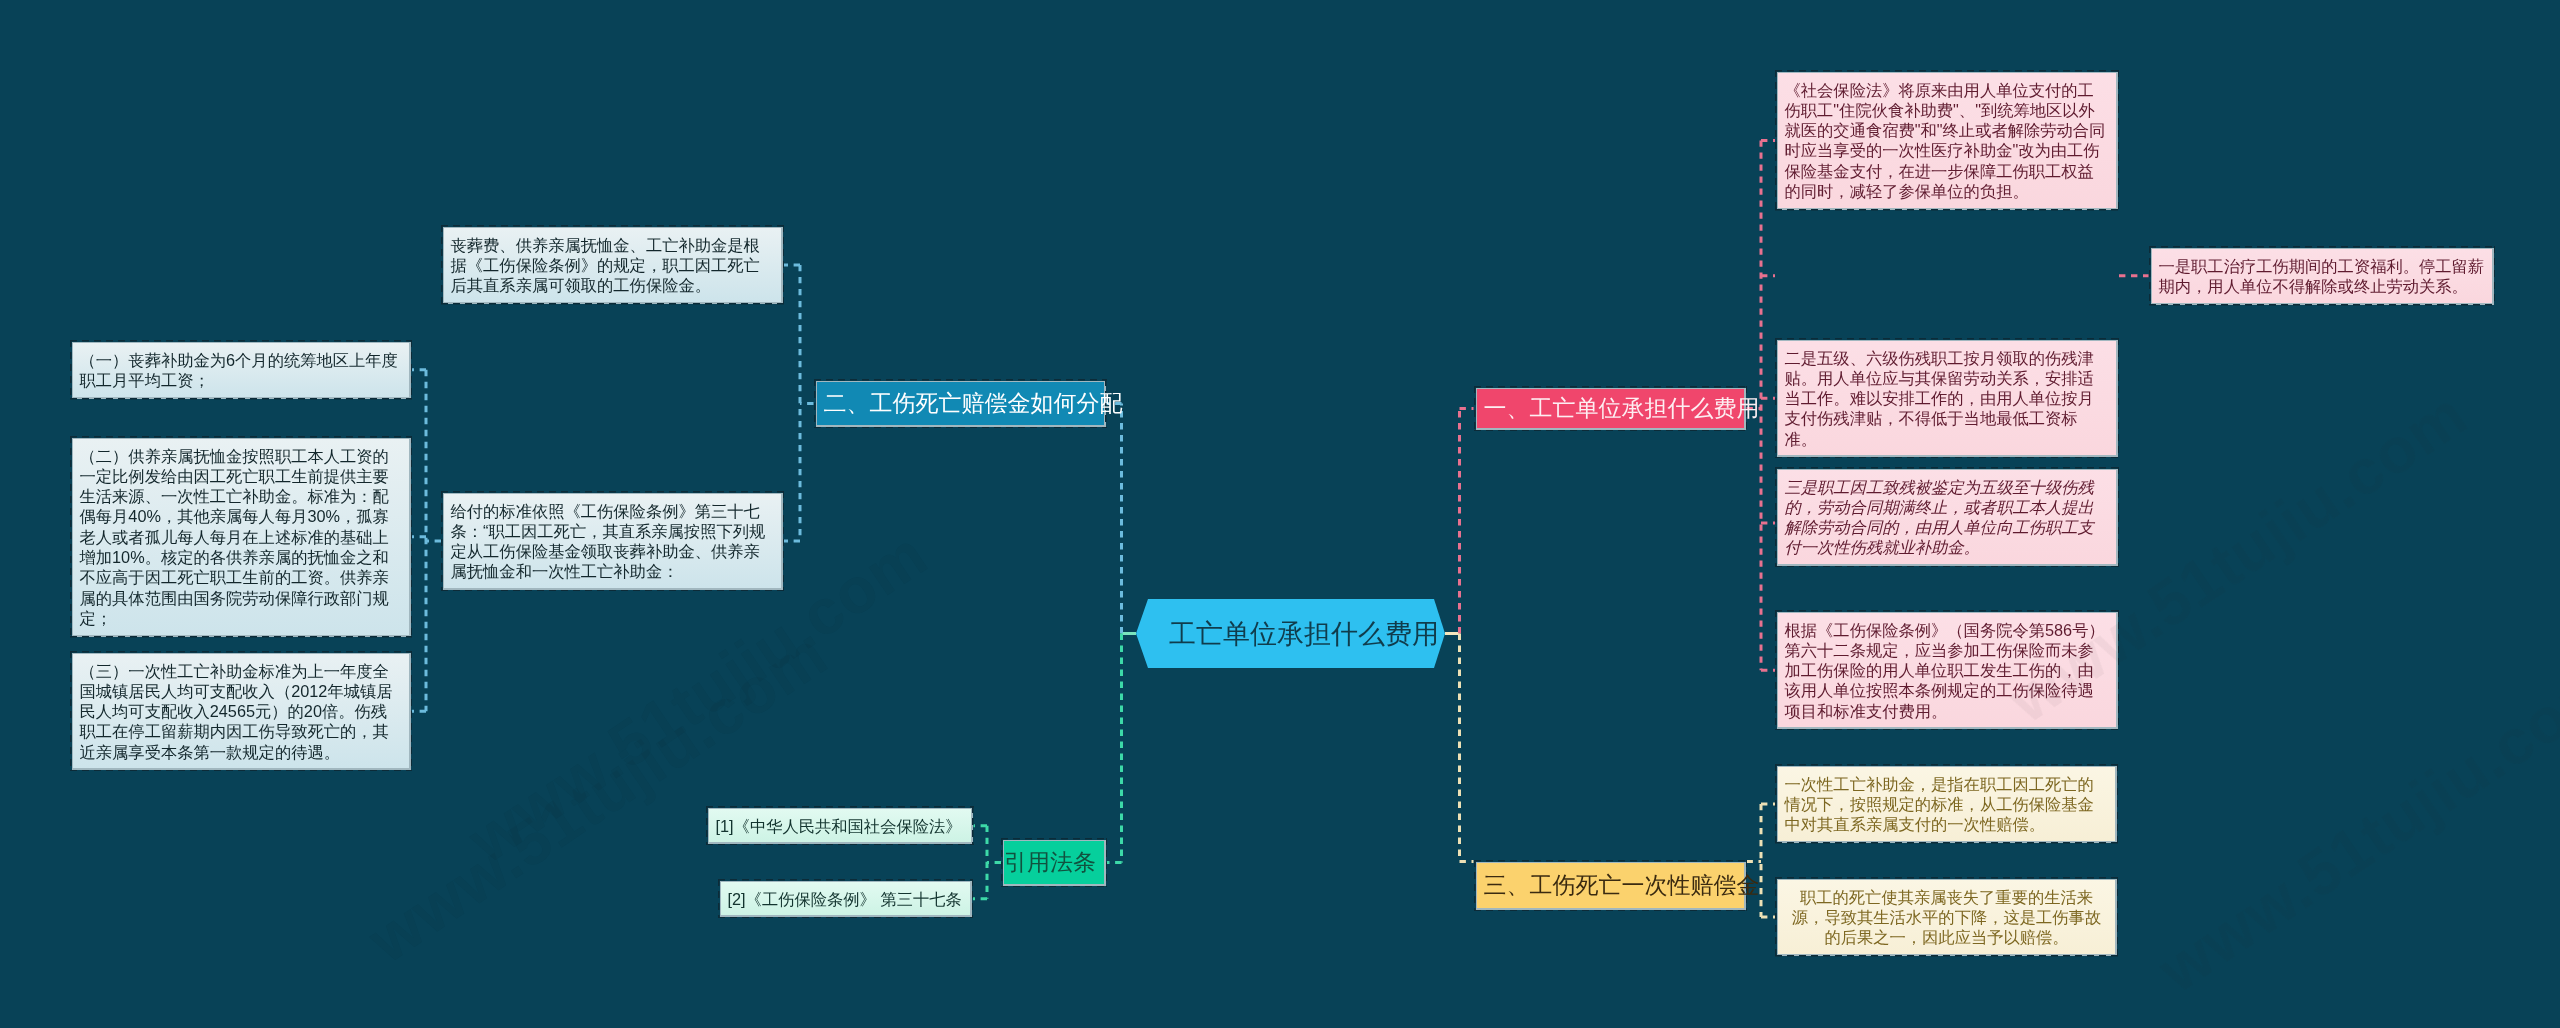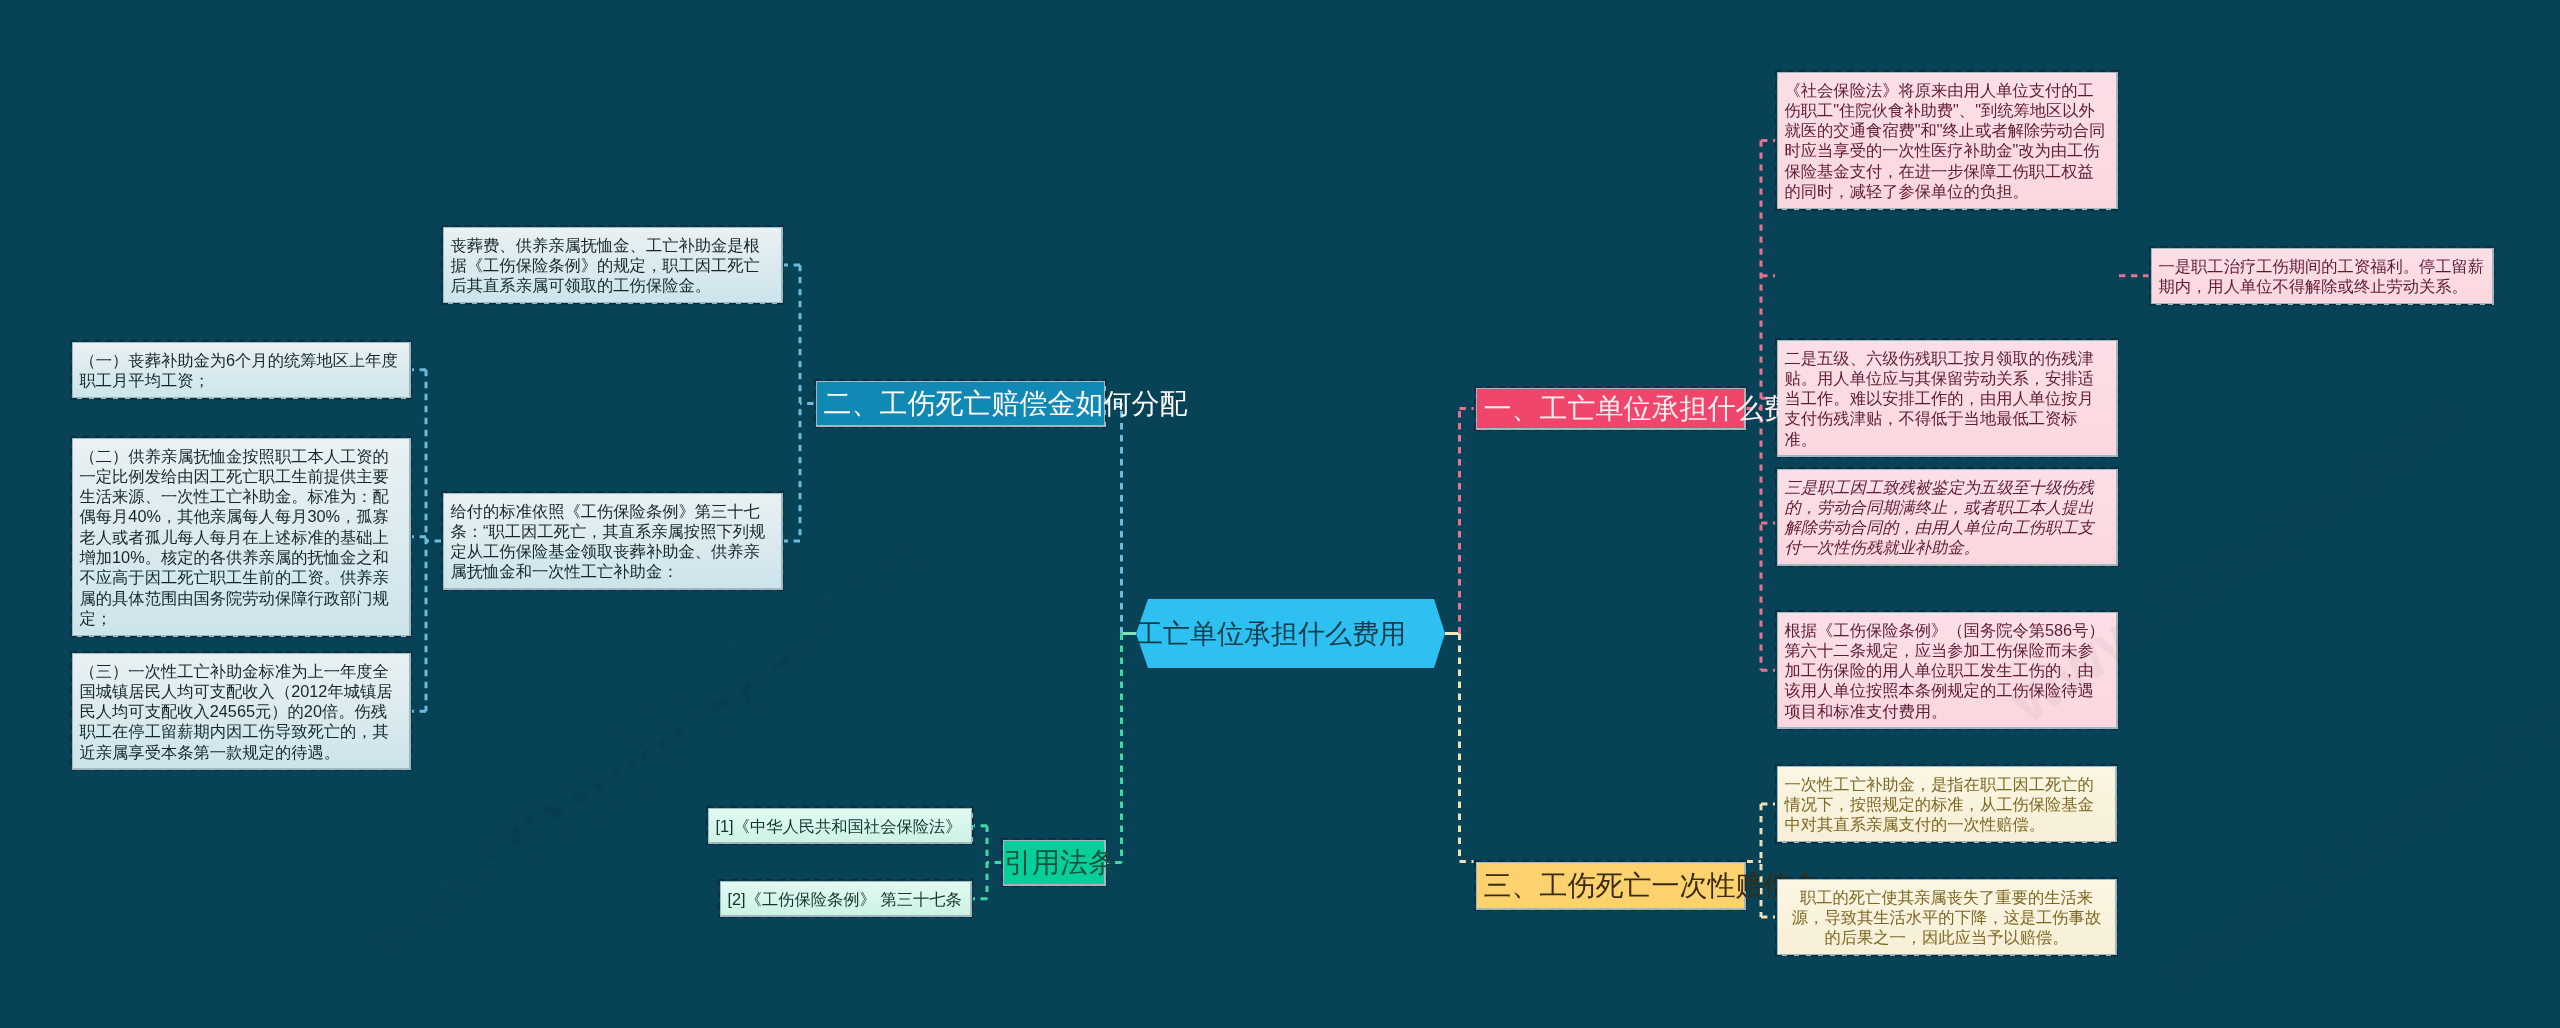--- a/index.html
+++ b/index.html
@@ -41,30 +41,30 @@
       repeating-linear-gradient(180deg,#0c2b38 0 7.4px,transparent 7.4px 12px),
       var(--fill),
       linear-gradient(rgba(255,255,255,.62),rgba(255,255,255,.62));
     background-position:left top,left bottom,left top,right top,0 0,1.5px 1.5px;
     background-size:100% 1.5px,100% 1.5px,1.5px 100%,1.5px 100%,auto,calc(100% - 3px) calc(100% - 3px);
     background-origin:border-box,border-box,border-box,border-box,padding-box,border-box;
     background-clip:border-box,border-box,border-box,border-box,padding-box,border-box;
   }
 
   .title{
-    font-size:28px;letter-spacing:0;
+    font-size:23px;letter-spacing:0;
     display:flex;align-items:center;
     padding-left:6.5px;
     white-space:nowrap;box-sizing:border-box;
     border:3px solid transparent;
   }
 
   .hex{
     font-size:27px;letter-spacing:0;
-    display:flex;align-items:center;justify-content:flex-start;
+    display:flex;align-items:center;justify-content:flex-end;
     padding-right:6px;
     box-sizing:border-box;
     clip-path:polygon(0 50%, 12px 0, calc(100% - 11px) 0, 100% 50%, calc(100% - 11px) 100%, 12px 100%);
   }
 </style>
 </head>
 <body>
 
 <div id="stage">
 

